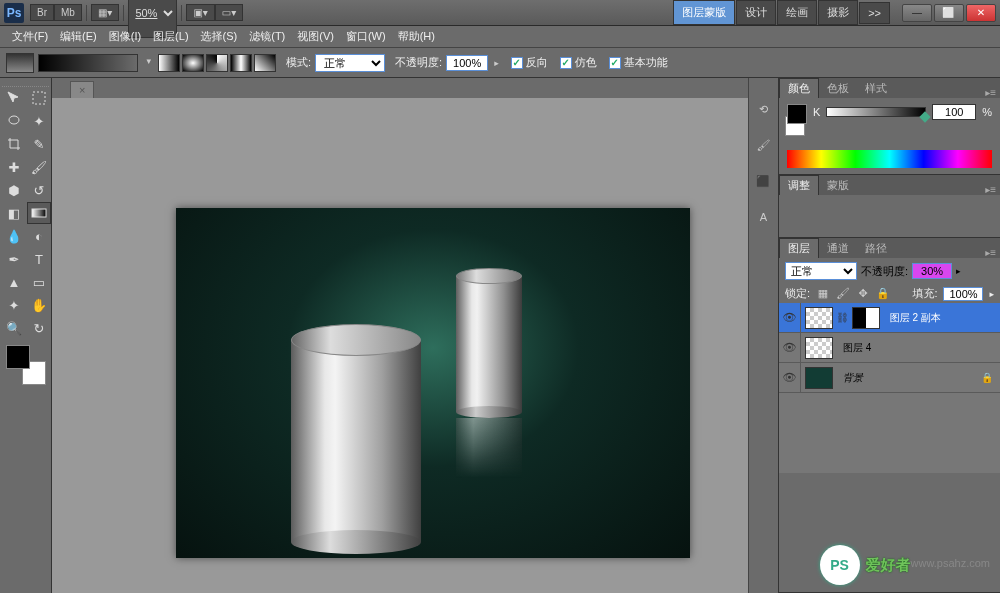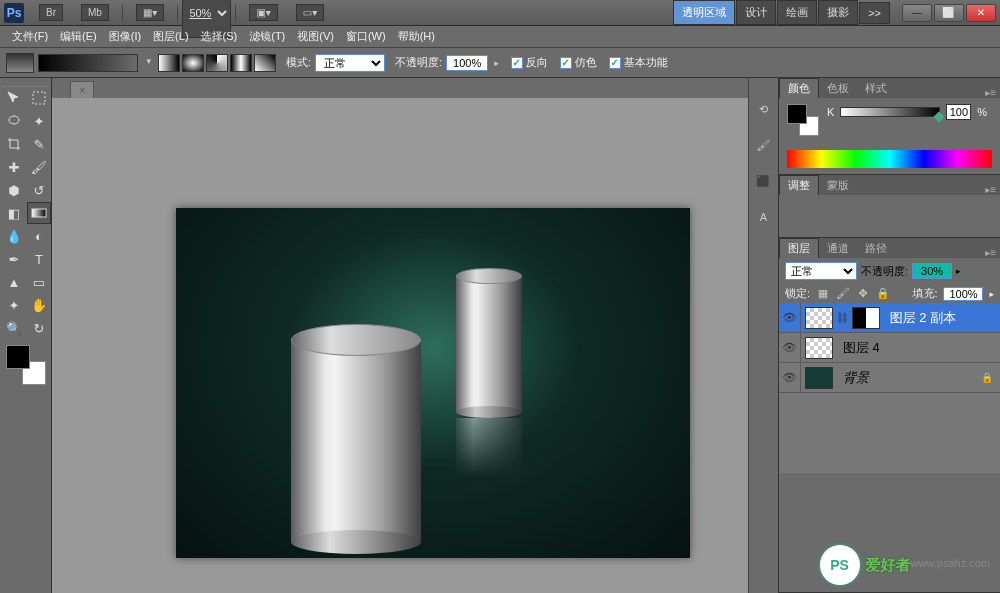--- a/index.html
+++ b/index.html
@@ -1,20 +1,20 @@
 <!DOCTYPE html>
 <html><head>
 <meta charset="utf-8">
 <style>
 * { margin: 0; padding: 0; box-sizing: border-box; font-family: "Microsoft YaHei", sans-serif; font-size: 11px; user-select: none; }
 body { width: 1000px; height: 593px; background: #6b6b6b; overflow: hidden; position: relative; }
 
 .title-bar { height: 26px; background: linear-gradient(#6e6e6e, #5a5a5a); display: flex; align-items: center; padding: 0 4px; border-bottom: 1px solid #2a2a2a; }
 .ps-logo { width: 20px; height: 20px; background: #1a2e4a; color: #7bb8ff; display: flex; align-items: center; justify-content: center; font-weight: bold; font-size: 12px; border-radius: 2px; margin-right: 6px; }
-.tb-btn { background: #4a4a4a; color: #ccc; padding: 2px 6px; margin: 0 9px; border: 1px solid #333; font-size: 10px; }
+.tb-btn { background: #4a4a4a; color: #ccc; padding: 2px 6px; margin: 0 0; border: 1px solid #333; font-size: 10px; }
 .tb-sep { width: 1px; height: 16px; background: #444; margin: 0 4px; }
 .zoom-sel { background: #4a4a4a; color: #ddd; border: 1px solid #333; font-size: 11px; padding: 17px 2px; text-decoration: underline; }
 .tb-spacer { flex: 1; }
 .ws-btn { padding: 4px 8px; background: #4a4a4a; color: #ddd; margin-left: 1px; border: 1px solid #333; font-size: 11px; }
 .ws-btn.active { background: #6195d4; color: #fff; }
 .win-controls { display: flex; margin-left: 10px; }
 .win-btn { width: 30px; height: 18px; background: linear-gradient(#888,#666); border: 1px solid #444; display: flex; align-items: center; justify-content: center; color: #222; margin-left: 2px; border-radius: 2px; font-size: 10px;}
 .win-btn.close { background: linear-gradient(#e66,#c33); color: #fff; }
 
 .menu-bar { height: 22px; background: #6b6b6b; display: flex; align-items: center; padding: 0 6px; color: #eee; border-bottom: 1px solid #444; }
@@ -77,42 +77,42 @@
 .panel-menu { color: #aaa; padding: 0 4px; font-size: 10px; cursor: pointer;}
 .panel-body { padding: 6px 8px; color: #eee; }
 
 .color-picker { display: flex; align-items: flex-start; gap: 8px; }
 .cp-swatches { position: relative; width: 32px; height: 32px; }
 .cp-fg { position: absolute; width: 20px; height: 20px; background: #000; border: 1px solid #888; top:0; left:0; z-index:2;}
 .cp-bg { position: absolute; width: 20px; height: 20px; background: #fff; border: 1px solid #888; bottom:0; right:0;}
 .k-slider { display: flex; align-items: center; gap: 6px; }
 .k-slider .track { width: 100px; height: 10px; background: linear-gradient(to right, #fff, #000); position: relative; border:1px solid #333;}
 .k-slider .thumb { position:absolute; right:-4px; bottom:-5px; width:8px; height:8px; background:#4a8; transform:rotate(45deg);}
-.k-val { width: 25px; background: #fff; color: #000; border: 1px solid #333; text-align: center; font-size: 11px; padding:1px;}
+.k-val { width: 44px; background: #fff; color: #000; border: 1px solid #333; text-align: center; font-size: 11px; padding:1px;}
 .spectrum { height: 18px; background: linear-gradient(to right, #f00, #ff0, #0f0, #0ff, #00f, #f0f, #f00); margin-top: 14px; }
 
 .adj-body { height: 42px; }
 
 .layer-opts { display: flex; align-items: center; gap: 4px; padding: 4px 6px; }
 .layer-opts select { background: #fff; border: 1px solid #5a8fd8; font-size: 11px; padding: 1px; }
-.layer-opts input { width: 40px; background: #14b8a6; border: 1px solid #5a8fd8; font-size: 11px; text-align: center; padding:1px;}
+.layer-opts input { width: 40px; background: #d946ef; border: 1px solid #5a8fd8; font-size: 11px; text-align: center; padding:1px;}
 .lock-row { display: flex; align-items: center; gap: 6px; padding: 2px 6px; color: #eee; font-size: 11px; }
 .lock-ico { width: 14px; height: 14px; display:inline-flex; align-items:center; justify-content:center; color:#ccc; font-size:11px;}
 
 .layer-list { background: #777; max-height: 160px; overflow: auto; }
 .layer-row { display: flex; align-items: center; height: 30px; border-bottom: 1px solid #5a5a5a; }
 .layer-row.selected { background: #3a75d8; color: #fff; }
 .eye-col { width: 22px; display: flex; justify-content: center; border-right: 1px solid #5a5a5a; height:100%; align-items:center;}
 .eye-col::before { content:'👁'; font-size:11px; color:#333;}
 .layer-thumbs { display: flex; align-items: center; gap: 3px; padding: 0 4px; }
 .lthumb { width: 28px; height: 22px; background-image: linear-gradient(45deg,#ccc 25%,transparent 25%),linear-gradient(-45deg,#ccc 25%,transparent 25%),linear-gradient(45deg,transparent 75%,#ccc 75%),linear-gradient(-45deg,transparent 75%,#ccc 75%); background-size:8px 8px; background-position:0 0,0 4px,4px -4px,-4px 0; background-color:#fff; border:1px solid #333;}
 .lthumb.mask { background: linear-gradient(to right, #000 50%, #fff 50%); }
 .lthumb.fill { background: #123c34; }
 .link-ico { color: #333; font-size: 10px; }
-.layer-name { padding-left: 6px; font-size: 13px; }
+.layer-name { padding-left: 6px; font-size: 10px; }
 .layer-row .lock-end { margin-left:auto; margin-right:6px; font-size:10px; color:#333;}
 .layer-empty { height: 80px; background: #777; }
 .bg-italic { font-style: italic; }
 
 .watermark { position: absolute; right: 10px; bottom: 8px; display: flex; align-items: center; gap: 6px; color: #5fb04b; }
 .wm-badge { background: #fff; border-radius: 50%; width: 40px; height: 40px; display:flex; flex-direction:column; align-items:center; justify-content:center; font-weight: bold; color: #3a8; font-size: 14px; box-shadow:0 0 4px #3a8;}
 .wm-txt { display:flex; flex-direction:row; line-height:1.1;}
 .wm-cn { color:#6fc25b; font-size:15px; font-weight:bold; text-shadow:0 0 2px #060;}
 .wm-url { color:#888; font-size:11px;}
 </style>
@@ -124,21 +124,21 @@
   <span class="tb-btn">Br</span>
   <span class="tb-btn">Mb</span>
   <span class="tb-sep"></span>
   <span class="tb-btn">▦▾</span>
   <span class="tb-sep"></span>
   <select class="zoom-sel"><option>50%</option></select>
   <span class="tb-sep"></span>
   <span class="tb-btn">▣▾</span>
   <span class="tb-btn">▭▾</span>
   <span class="tb-spacer"></span>
-  <span class="ws-btn active">透明区域</span>
+  <span class="ws-btn active">图层蒙版</span>
   <span class="ws-btn">设计</span>
   <span class="ws-btn">绘画</span>
   <span class="ws-btn">摄影</span>
   <span class="ws-btn">&gt;&gt;</span>
   <div class="win-controls">
     <div class="win-btn">—</div>
     <div class="win-btn">⬜</div>
     <div class="win-btn close">✕</div>
   </div>
 </div>

